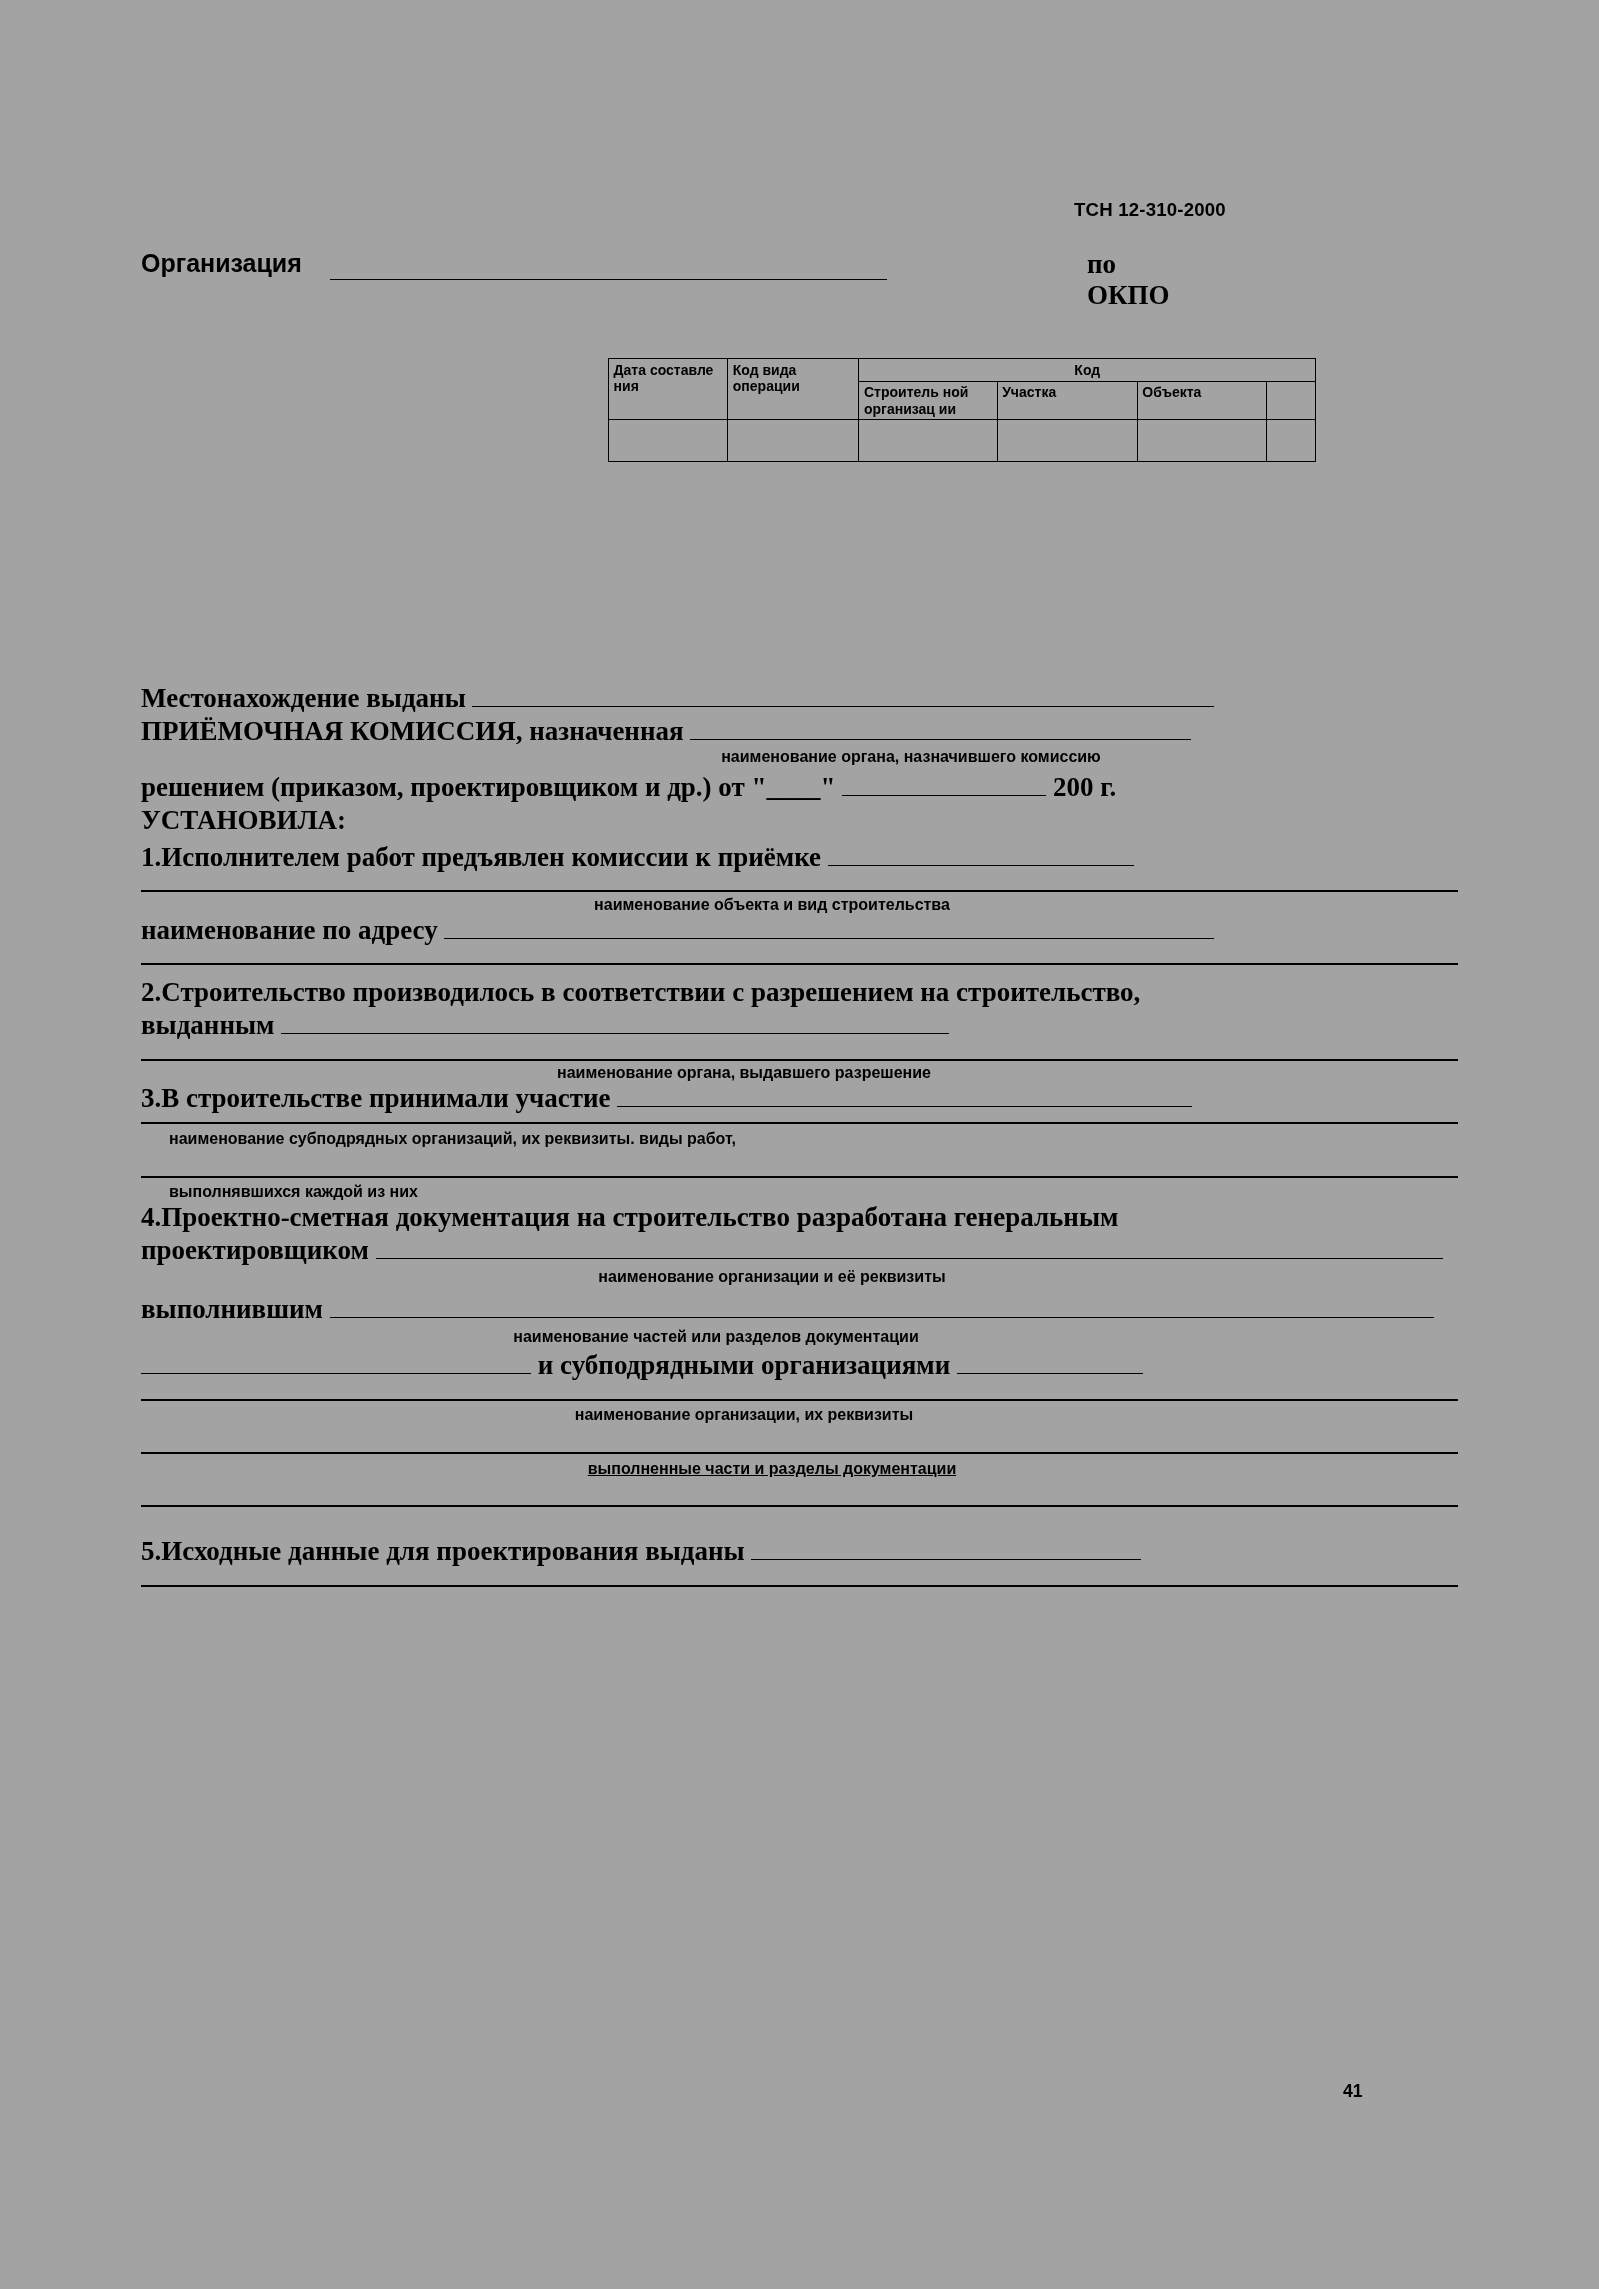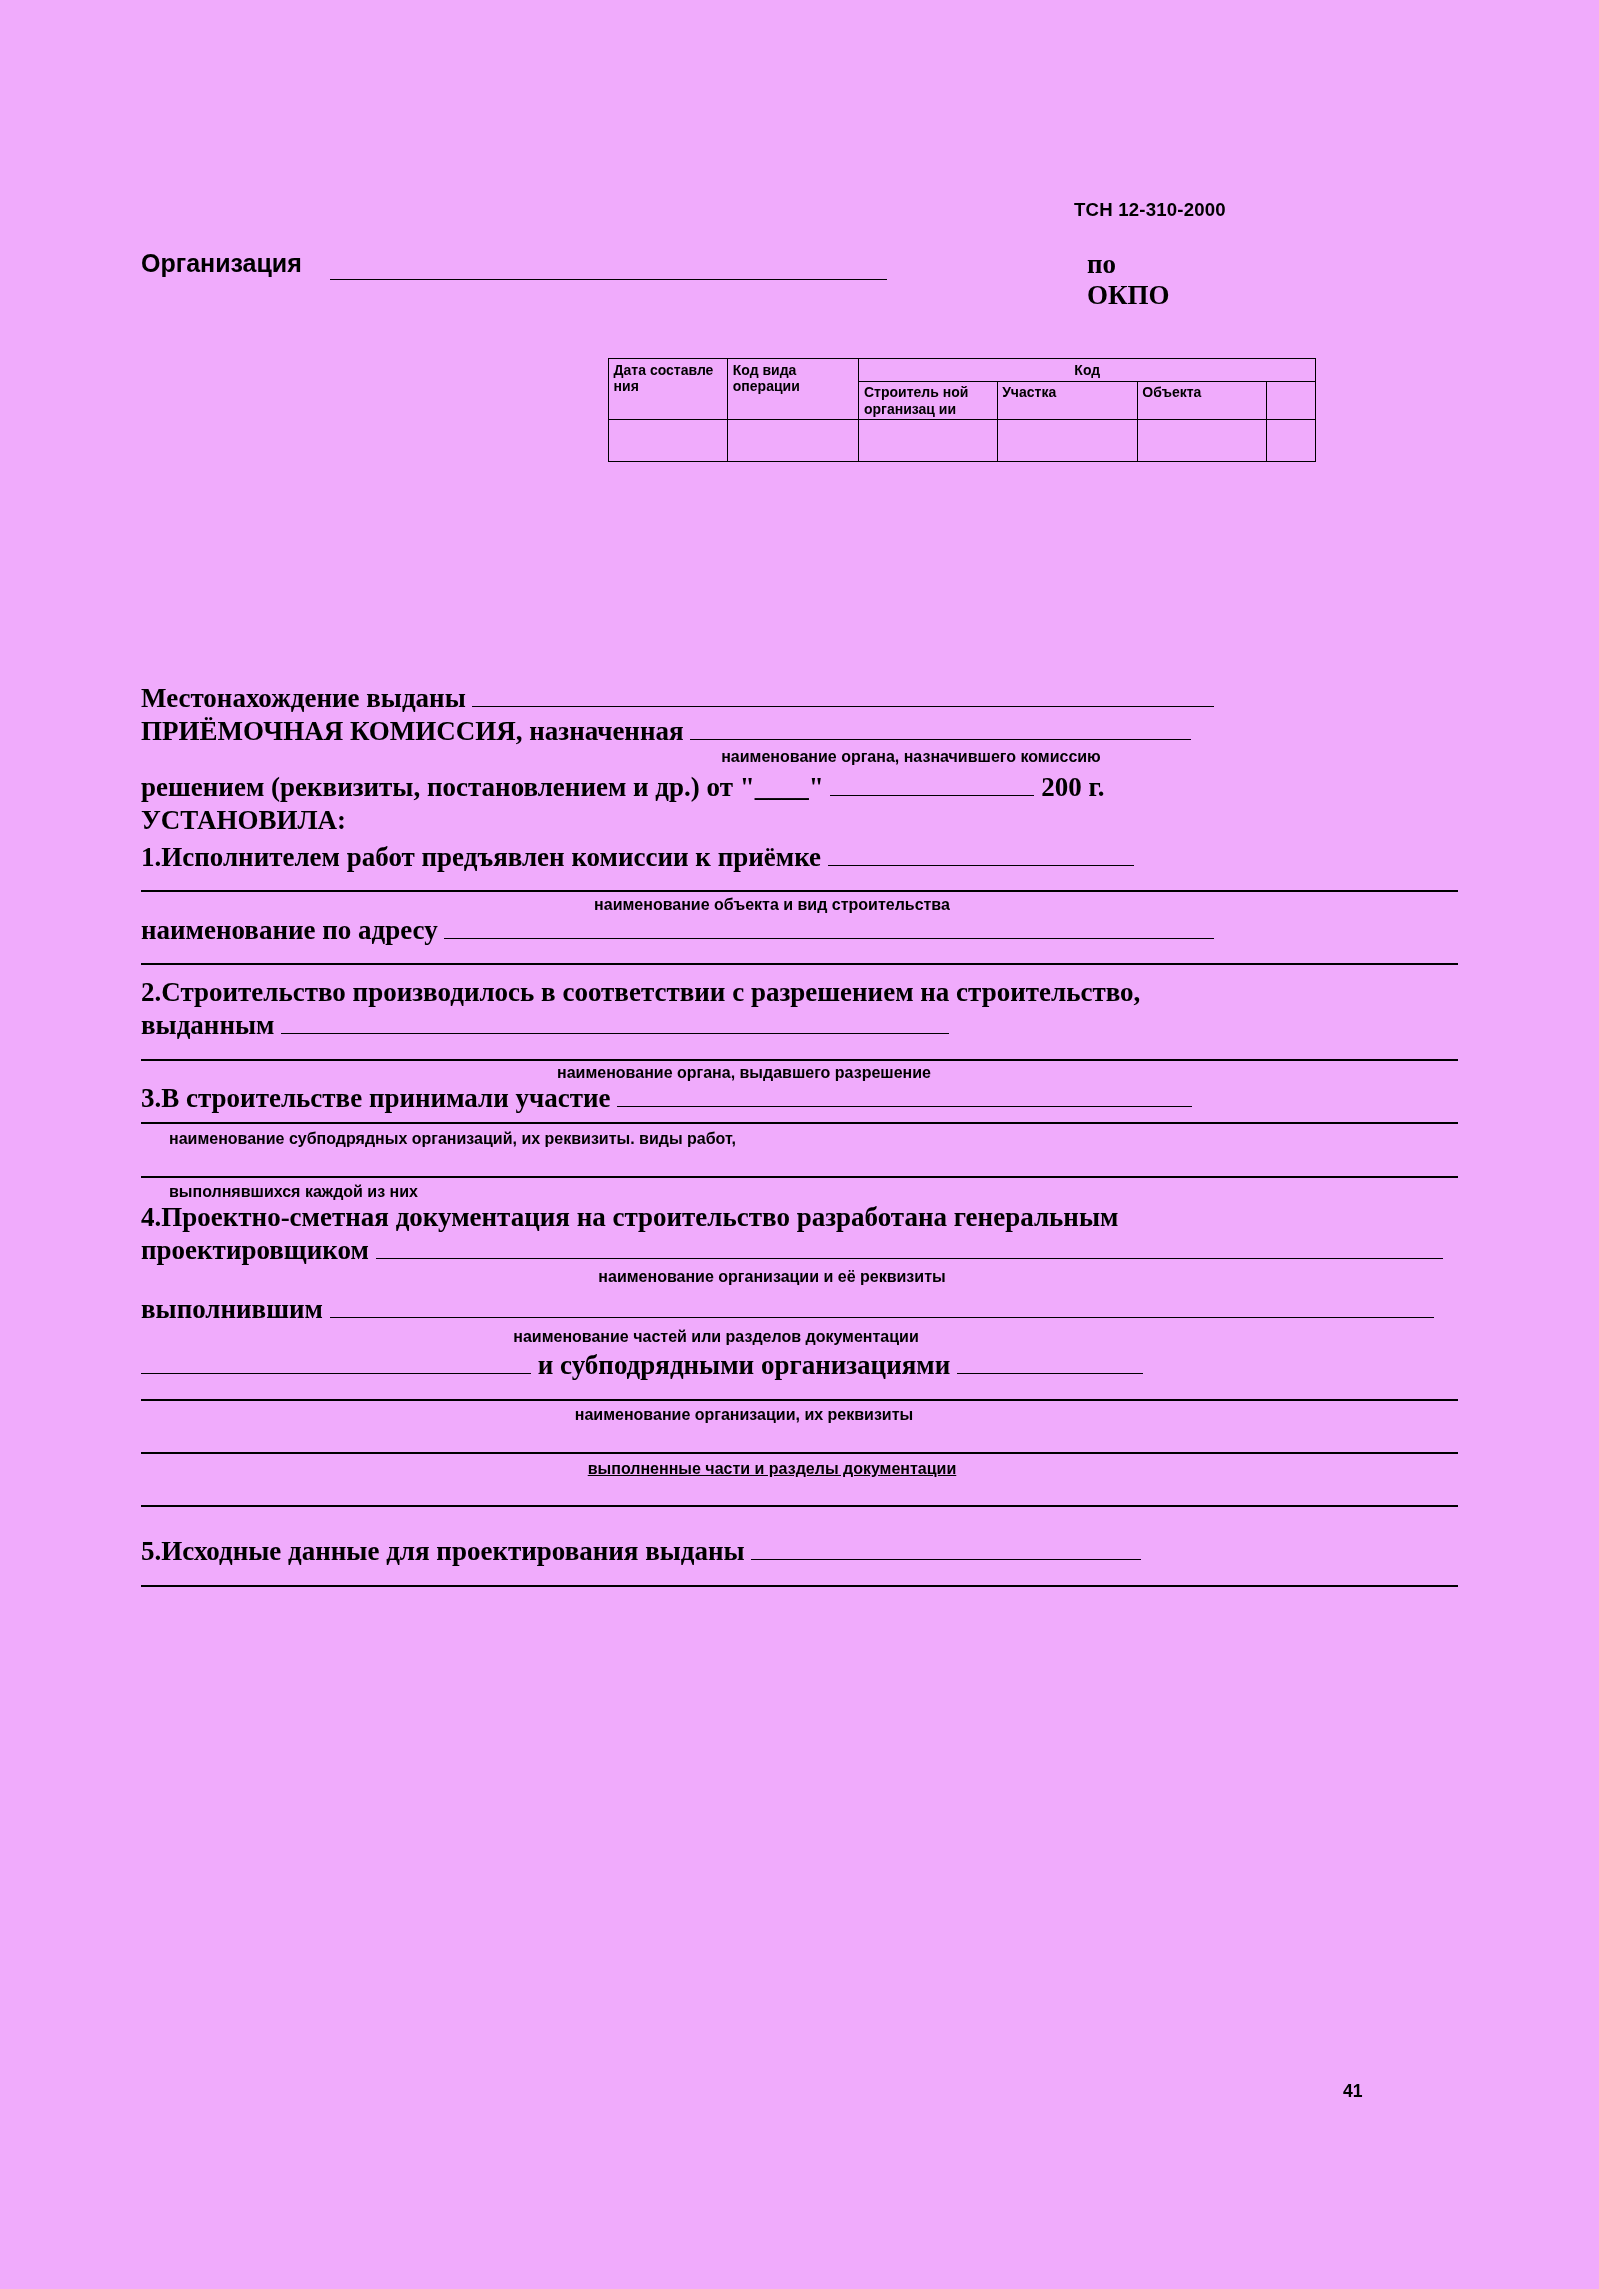--- a/index.html
+++ b/index.html
@@ -13,21 +13,21 @@
     position: relative;
     font-family: "Liberation Serif", serif;
     color: #000000;
     overflow: hidden;
   }
   .page {
     position: absolute;
     left: 0; top: 0;
     width: 1599px;
     height: 2289px;
-    background: #f0abfc;
+    background: #a3a3a3;
   }
   .doc-code {
     position: absolute;
     left: 1074px;
     top: 199px;
     font-family: "Liberation Sans", sans-serif;
     font-size: 18.6px;
     font-weight: bold;
     letter-spacing: 0.2px;
   }
@@ -182,21 +182,21 @@
     </div>
 
     <div class="ln">
       <span>ПРИЁМОЧНАЯ КОМИССИЯ, назначенная</span>
       <span class="fill" style="width:501px"></span>
     </div>
 
     <div class="cap" style="width:928px; margin-left:306px;">наименование органа, назначившего комиссию</div>
 
     <div class="ln" style="margin-top:5.6px">
-      <span>решением (реквизиты, постановлением и др.) от "____"</span>
+      <span>решением (приказом, проектировщиком и др.) от "____"</span>
       <span class="fill" style="width:204px"></span>
       <span>200  г.</span>
     </div>
 
     <div class="ln">УСТАНОВИЛА:</div>
 
     <div class="ln" style="margin-top:3.7px">
       <span>1.Исполнителем работ  предъявлен  комиссии  к  приёмке</span>
       <span class="fill" style="width:306px"></span>
     </div>

